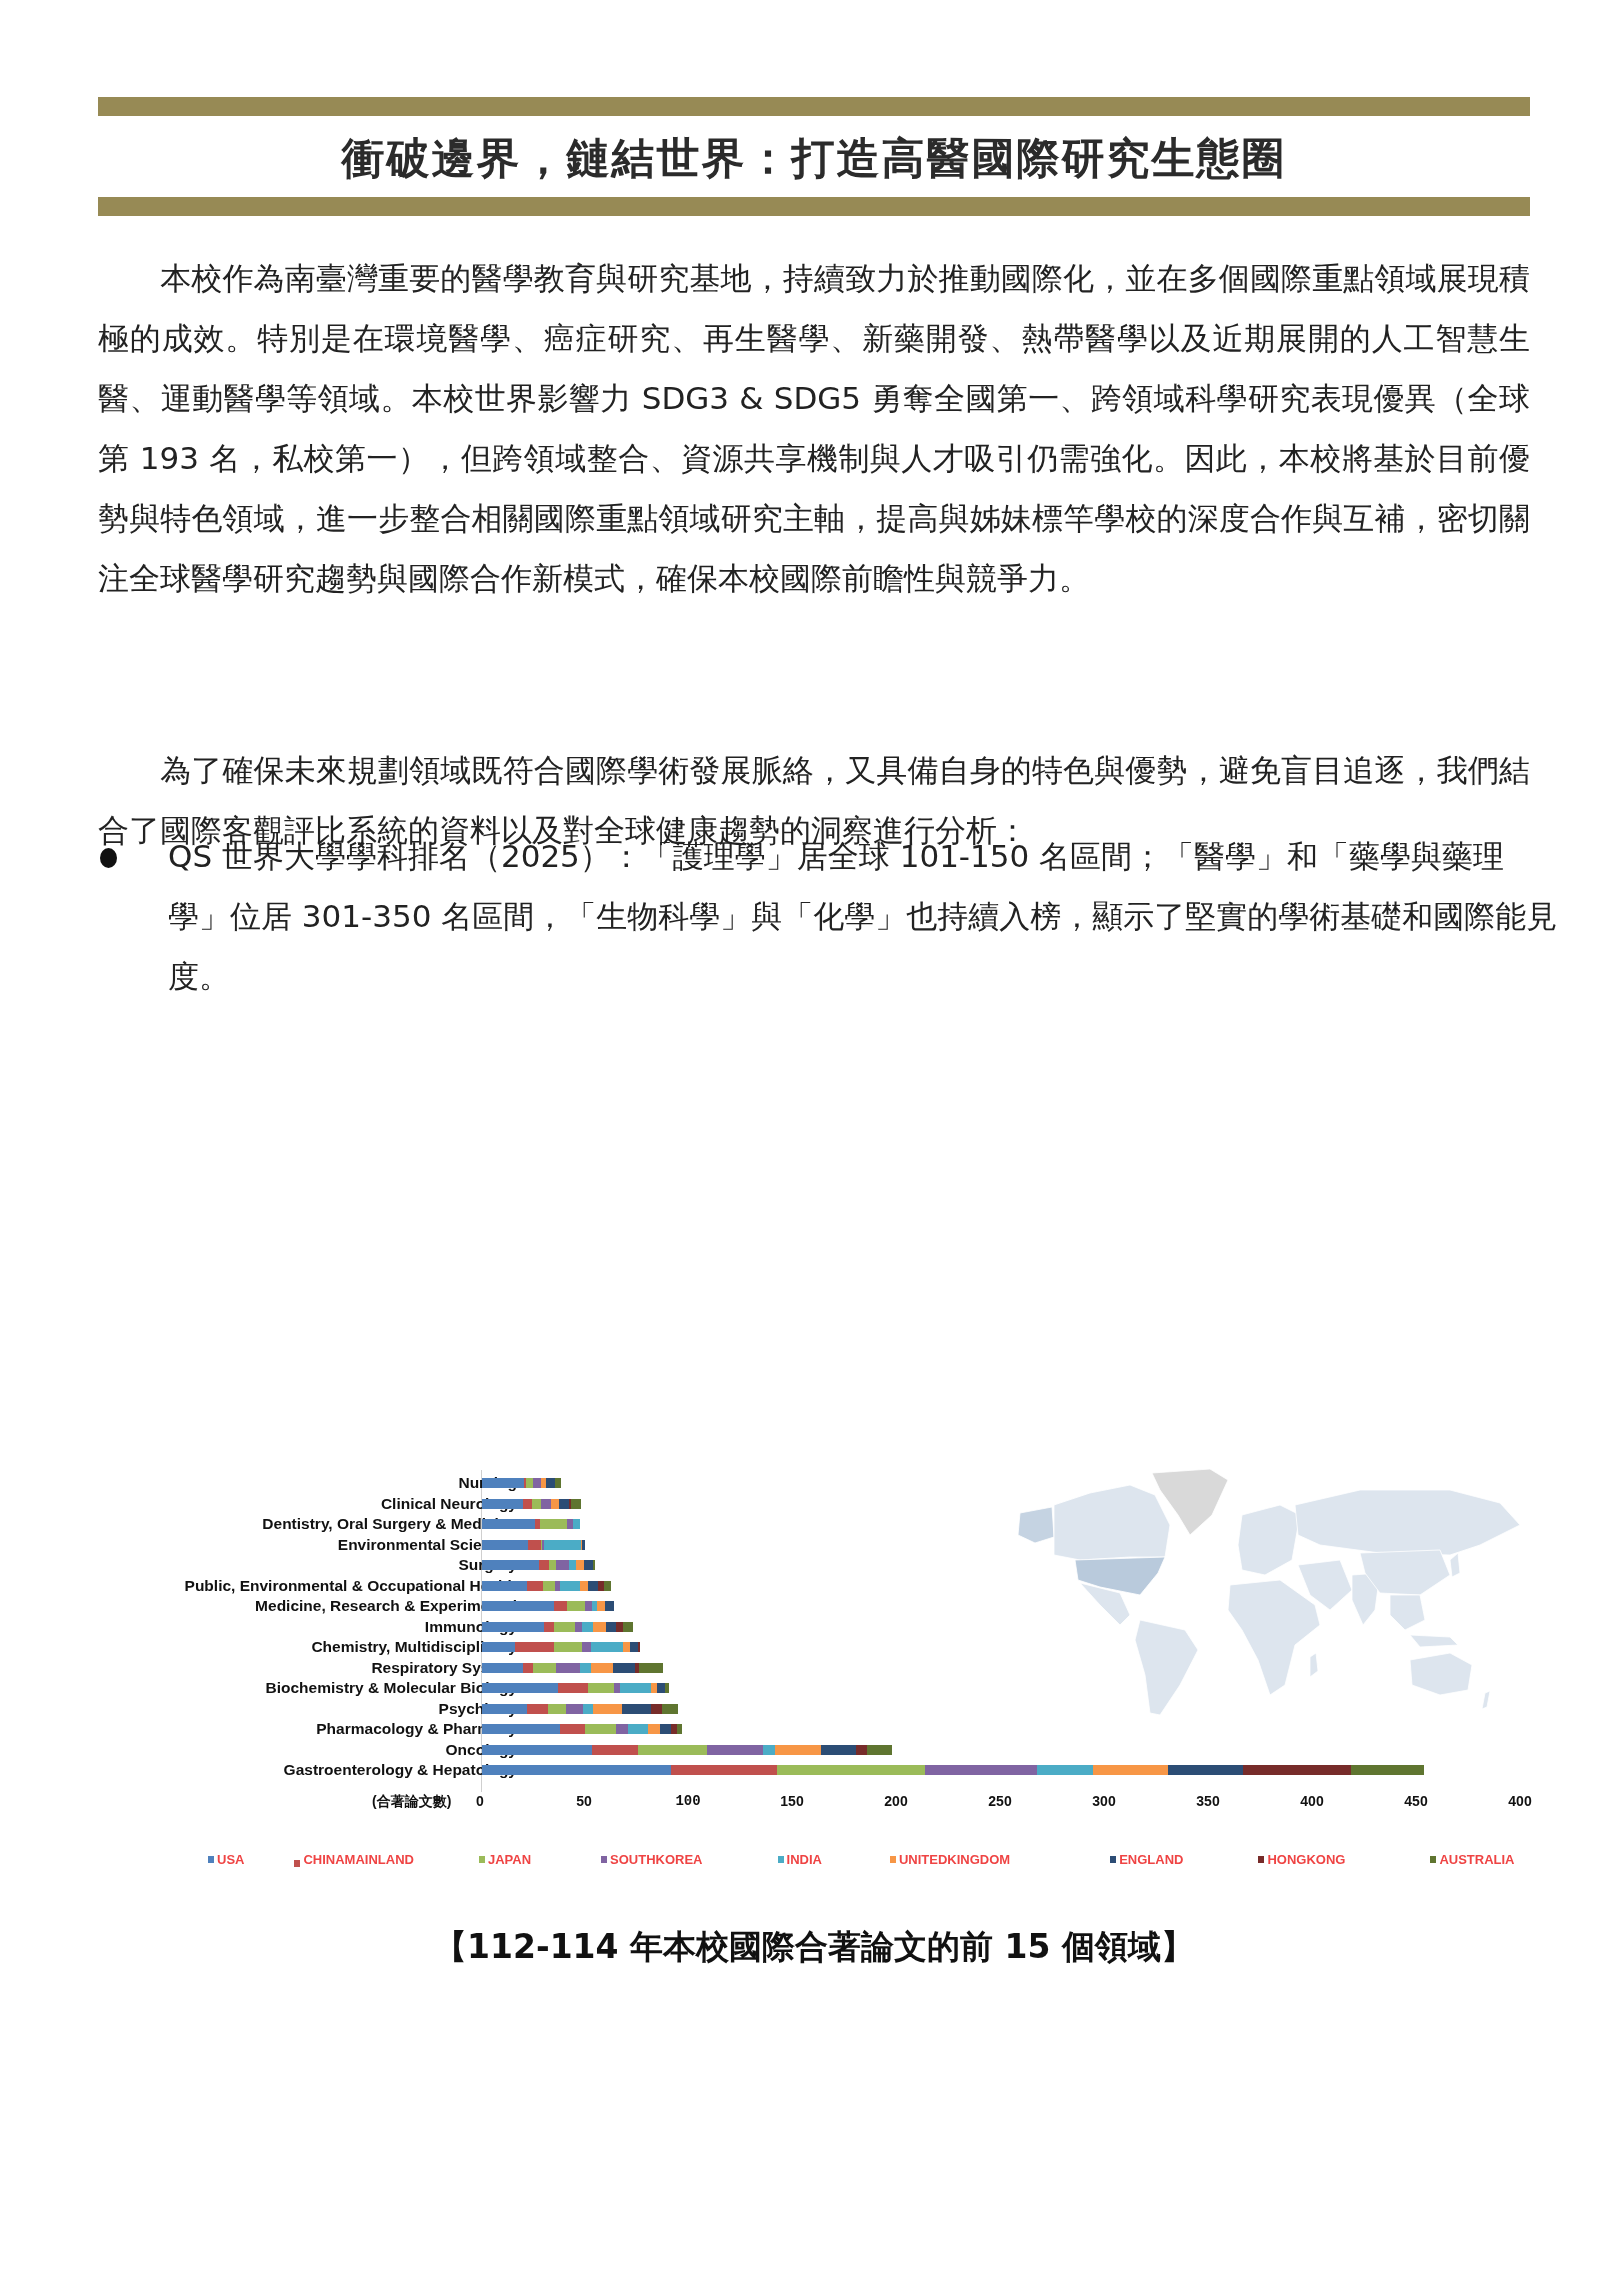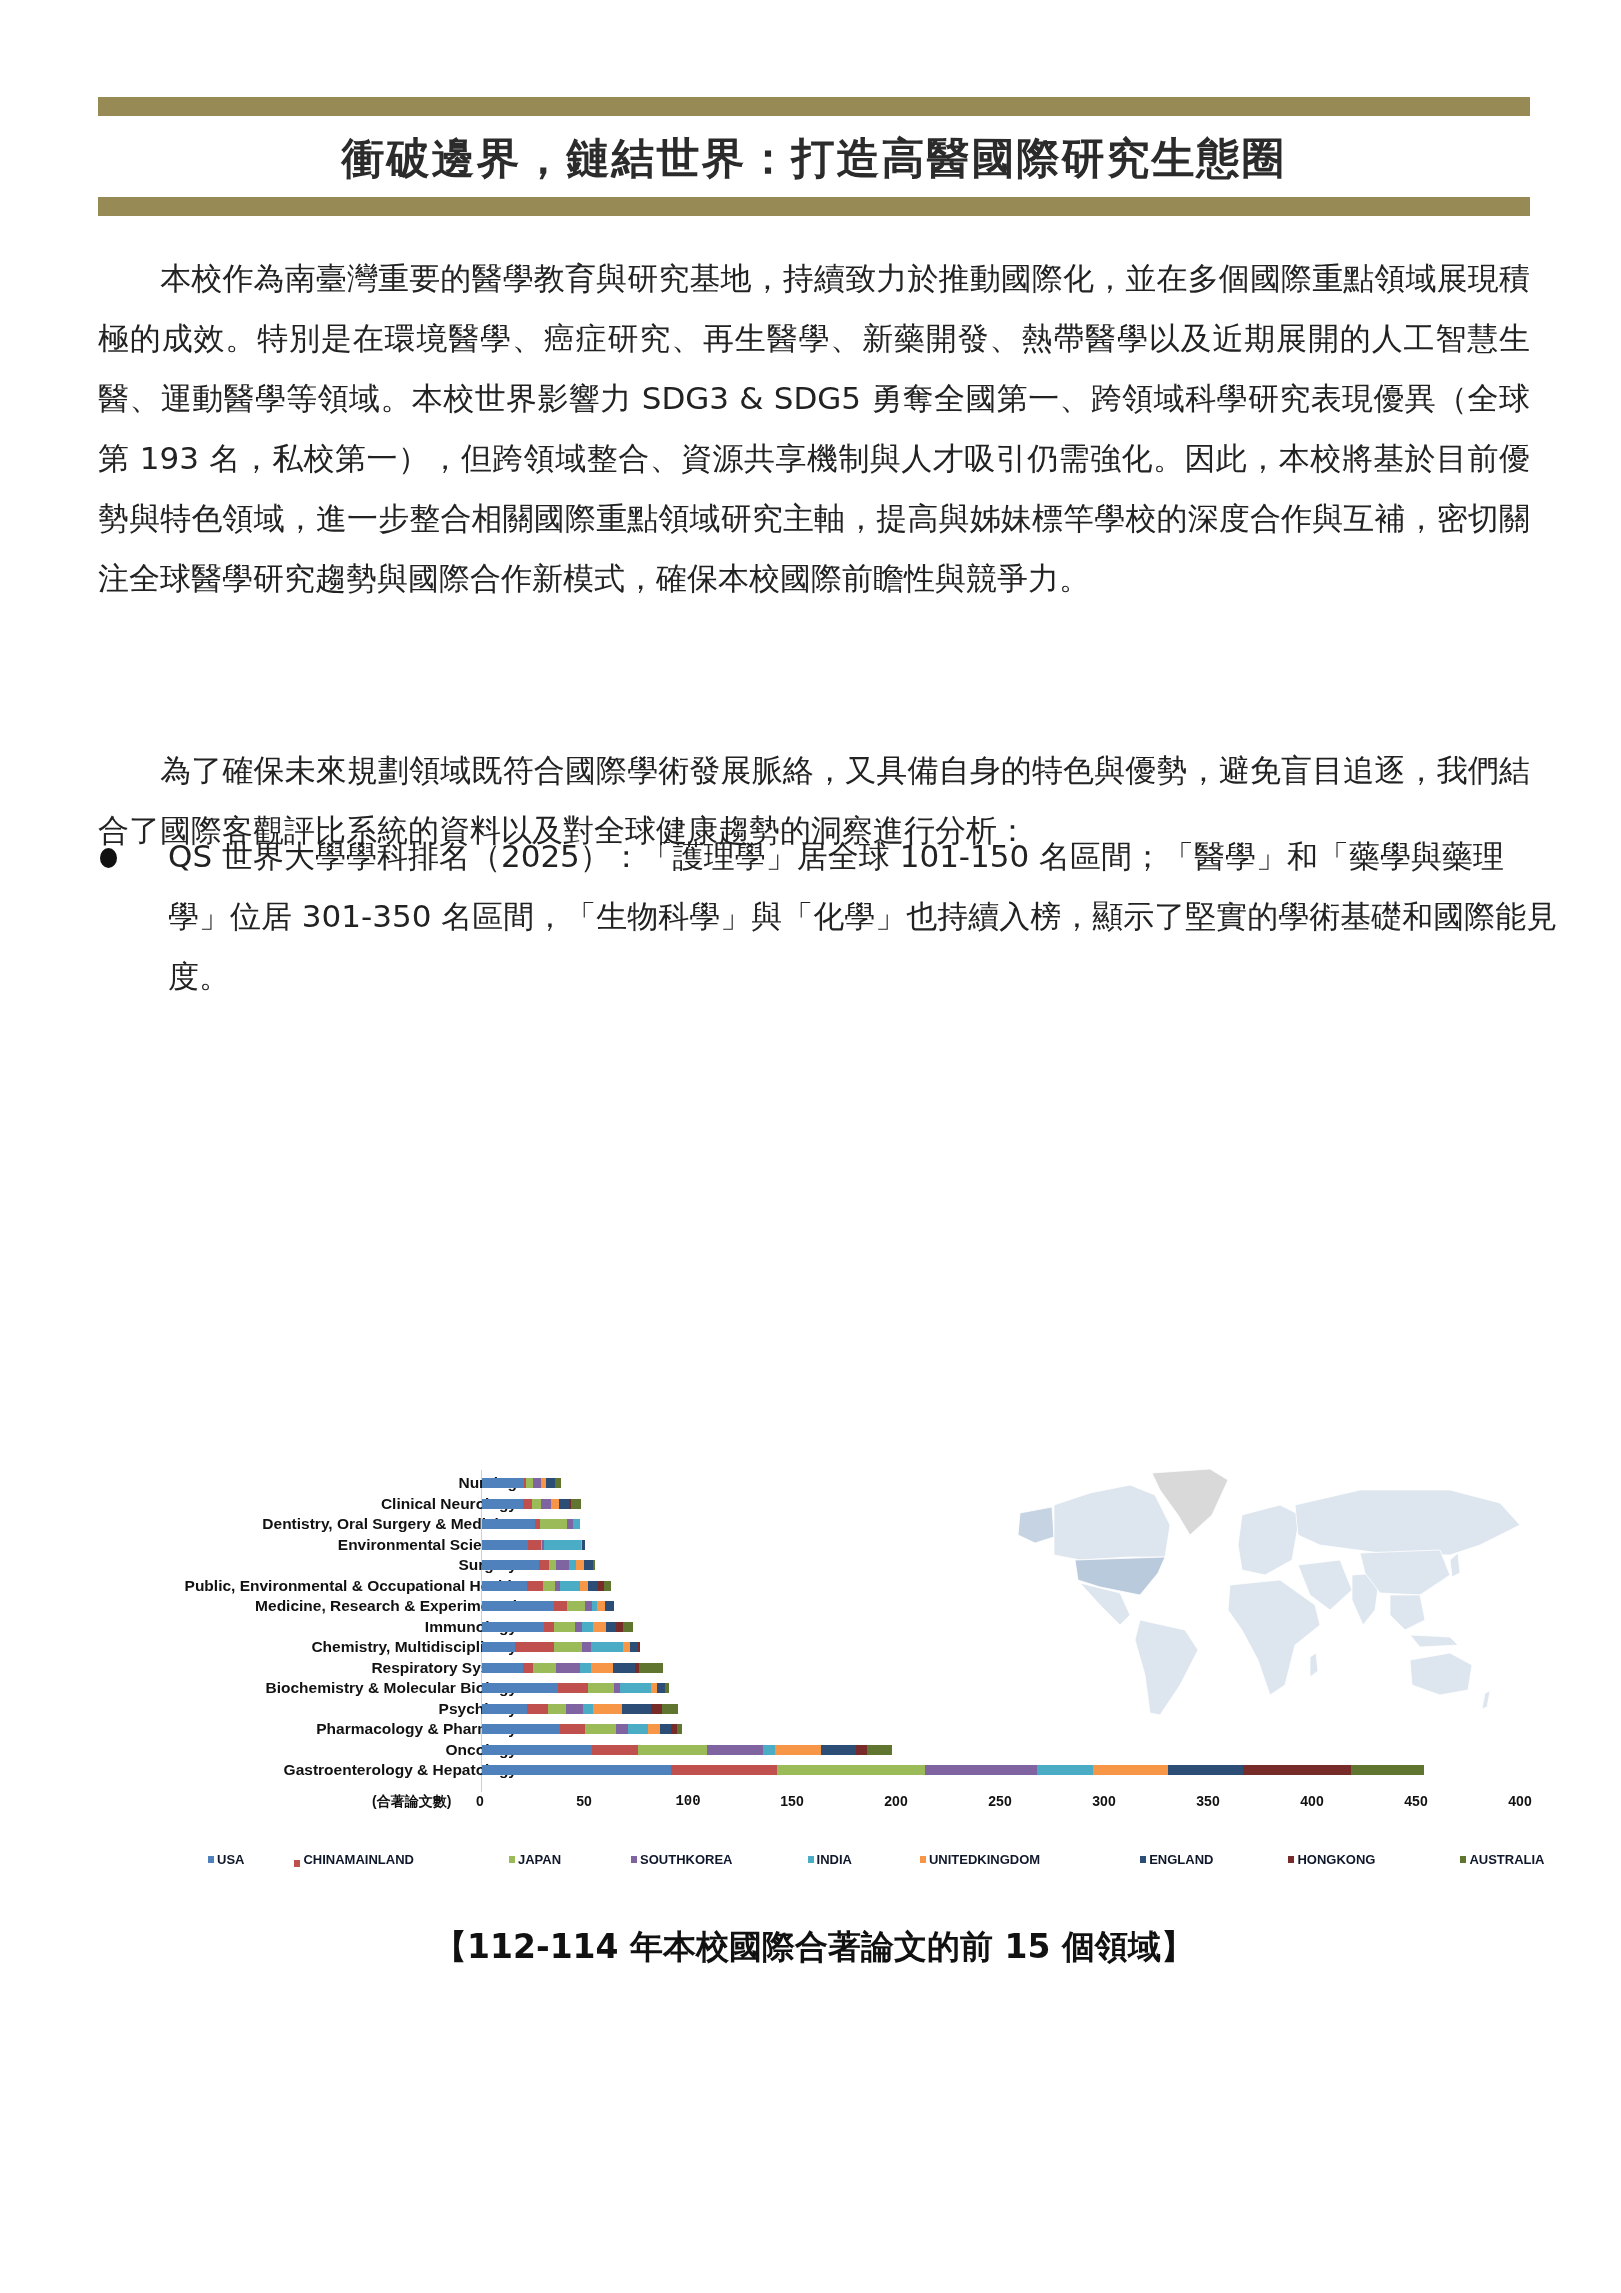--- a/index.html
+++ b/index.html
@@ -15,21 +15,21 @@
   .bullets { position: absolute; left: 98px; width: 1460px; top: 826px; margin: 0; padding: 0; list-style: none; }
   .bullets li { position: relative; padding-left: 70px; font-size: 31px; line-height: 60px; color: #222; margin-bottom: 18px; }
   .bullets li .dot { position: absolute; left: 2px; top: 22px; width: 17px; height: 20px; border-radius: 50%; background: #111; }
   .chart { position: absolute; left: 60px; top: 1460px; width: 1500px; height: 420px; }
   .cat-label { position: absolute; right: 1043px; font-family: "Liberation Sans", sans-serif; font-weight: bold; font-size: 15.5px; color: #111; white-space: nowrap; line-height: 18px; }
   .axis-line { position: absolute; left: 421px; top: 10px; width: 1px; height: 322px; background: #cfcfcf; }
   .bar { position: absolute; left: 422px; height: 10px; display: flex; }
   .bar span { display: block; height: 100%; }
   .tick { position: absolute; top: 333px; font-family: "Liberation Sans", sans-serif; font-weight: bold; font-size: 14px; color: #111; transform: translateX(-50%); }
   .xunit { position: absolute; top: 333px; left: 312px; font-family: "Liberation Sans", sans-serif; font-size: 14px; font-weight: bold; color: #111; }
-  .legend { position: absolute; top: 392px; left: 148px; display: flex; font-family: "Liberation Sans", sans-serif; font-weight: bold; font-size: 13px; color: #0f172a; }
+  .legend { position: absolute; top: 392px; left: 148px; display: flex; font-family: "Liberation Sans", sans-serif; font-weight: bold; font-size: 13px; color: #ef4444; }
   .legend .item { display: flex; align-items: center; white-space: nowrap; }
   .legend .sw { width: 6px; height: 7px; margin-right: 3px; }
   .map { position: absolute; left: 980px; top: 1445px; width: 560px; height: 280px; }
   .caption { position: absolute; top: 1925px; left: 98px; width: 1432px; text-align: center; font-size: 33px; font-weight: bold; color: #111; }
 </style>
 </head>
 <body>
 
 <div class="rule top"></div>
 <div class="title">衝破邊界，鏈結世界：打造高醫國際研究生態圈</div>
@@ -269,21 +269,21 @@
       <div class="tick" style="left: 1148px;">350</div>
       <div class="tick" style="left: 1252px;">400</div>
       <div class="tick" style="left: 1356px;">450</div>
       <div class="tick" style="left: 1460px;">400</div>
     </div>
   <div class="legend" id="legend">
       <div class="item" style="margin-right: 50px;">
         <span class="sw" style="background: rgb(79, 129, 189);"></span>
         <span>USA</span>
       </div>
-      <div class="item" style="margin-right: 95px; align-items: flex-end;">
+      <div class="item" style="margin-right: 65px; align-items: flex-end;">
         <span class="sw" style="background: rgb(192, 80, 77);"></span>
         <span>CHINAMAINLAND</span>
       </div>
       <div class="item" style="margin-right: 70px;">
         <span class="sw" style="background: rgb(155, 187, 89);"></span>
         <span>JAPAN</span>
       </div>
       <div class="item" style="margin-right: 75px;">
         <span class="sw" style="background: rgb(128, 100, 162);"></span>
         <span>SOUTHKOREA</span>

